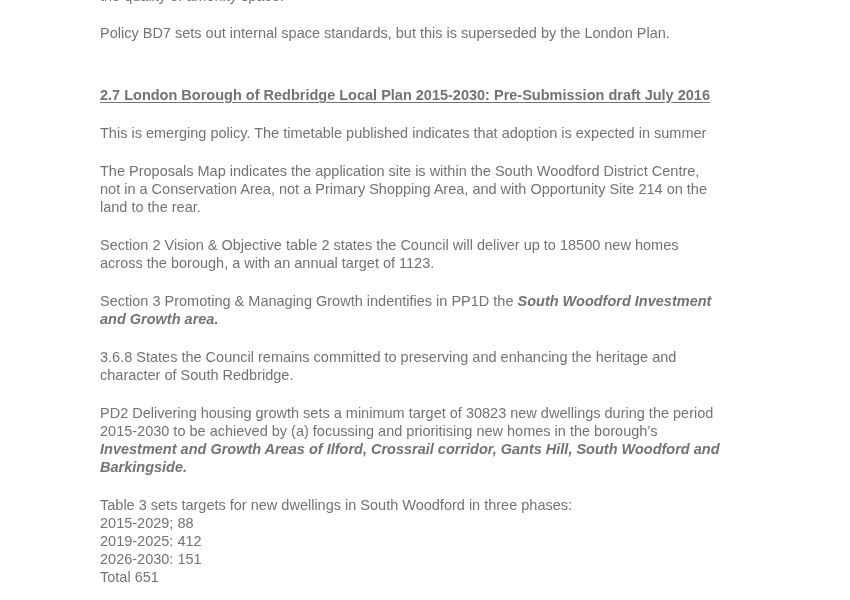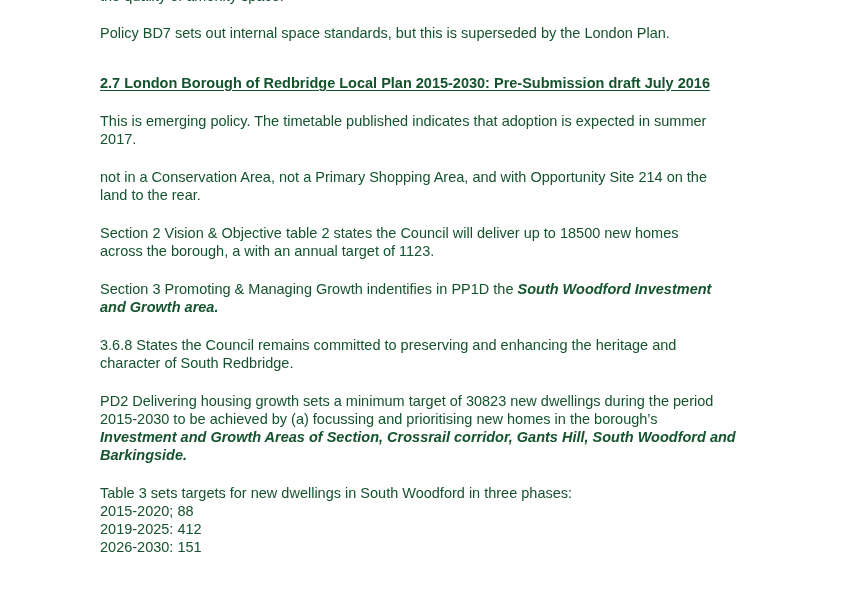--- a/index.html
+++ b/index.html
@@ -14,34 +14,34 @@
     position: relative;
   }
   .doc {
     position: absolute;
     top: 0;
     left: 100px;
     width: 680px;
     font-family: "Liberation Sans", sans-serif;
     font-size: 14.5px;
     line-height: 18px;
-    color: #14532d;
+    color: #737373;
   }
   .clipped {
     height: 5px;
     overflow: hidden;
   }
   .clipped span {
     display: block;
     margin-top: -13px;
   }
   .para { margin: 20px 0 0 0; }
   .para.first { margin-top: 19px; }
   .para.heading {
-    margin-top: 32px;
+    margin-top: 44px;
     font-weight: 700;
     text-decoration: underline;
     text-underline-offset: 2px;
   }
   .line { white-space: pre; }
   .italic { font-style: italic; font-weight: bold; }
 </style>
 </head>
 <body>
 
@@ -51,44 +51,45 @@
   </div>
   <div id="paragraphs">
       <div class="para first">
         <div class="line"><span>Policy BD7 sets out internal space standards, but this is superseded by the London Plan.</span></div>
       </div>
       <div class="para heading">
         <div class="line"><span>2.7 London Borough of Redbridge Local Plan 2015-2030: Pre-Submission draft July 2016</span></div>
       </div>
       <div class="para">
         <div class="line"><span>This is emerging policy. The timetable published indicates that adoption is expected in summer</span></div>
-        <div class="line"><span>2017.</span></div>
       </div>
       <div class="para">
+        <div class="line"><span>The Proposals Map indicates the application site is within the South Woodford District Centre,</span></div>
         <div class="line"><span>not in a Conservation Area, not a Primary Shopping Area, and with Opportunity Site 214 on the</span></div>
         <div class="line"><span>land to the rear.</span></div>
       </div>
       <div class="para">
         <div class="line"><span>Section 2 Vision &amp; Objective table 2 states the Council will deliver up to 18500 new homes</span></div>
         <div class="line"><span>across the borough, a with an annual target of 1123.</span></div>
       </div>
       <div class="para">
         <div class="line"><span>Section 3 Promoting &amp; Managing Growth indentifies in PP1D the </span><span class="italic">South Woodford Investment</span></div>
         <div class="line"><span class="italic">and Growth area.</span></div>
       </div>
       <div class="para">
         <div class="line"><span>3.6.8 States the Council remains committed to preserving and enhancing the heritage and</span></div>
         <div class="line"><span>character of South Redbridge.</span></div>
       </div>
       <div class="para">
         <div class="line"><span>PD2 Delivering housing growth sets a minimum target of 30823 new dwellings during the period</span></div>
         <div class="line"><span>2015-2030 to be achieved by (a) focussing and prioritising new homes in the borough’s</span></div>
-        <div class="line"><span class="italic">Investment and Growth Areas of Section, Crossrail corridor, Gants Hill, South Woodford and</span></div>
+        <div class="line"><span class="italic">Investment and Growth Areas of Ilford, Crossrail corridor, Gants Hill, South Woodford and</span></div>
         <div class="line"><span class="italic">Barkingside.</span></div>
       </div>
       <div class="para">
         <div class="line"><span>Table 3 sets targets for new dwellings in South Woodford in three phases:</span></div>
-        <div class="line"><span>2015-2020; 88</span></div>
+        <div class="line"><span>2015-2029; 88</span></div>
         <div class="line"><span>2019-2025: 412</span></div>
         <div class="line"><span>2026-2030: 151</span></div>
+        <div class="line"><span>Total 651</span></div>
       </div>
     </div>
 </div>
 
 </body></html>

